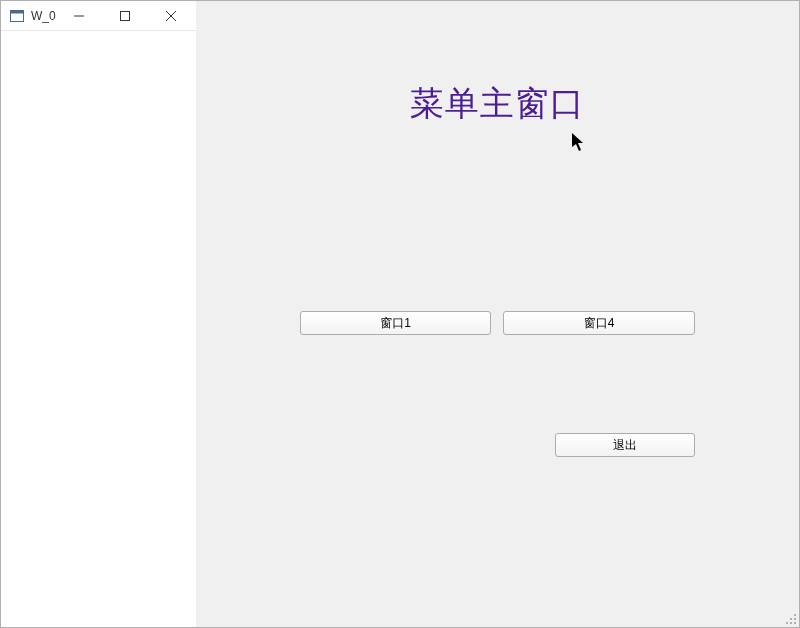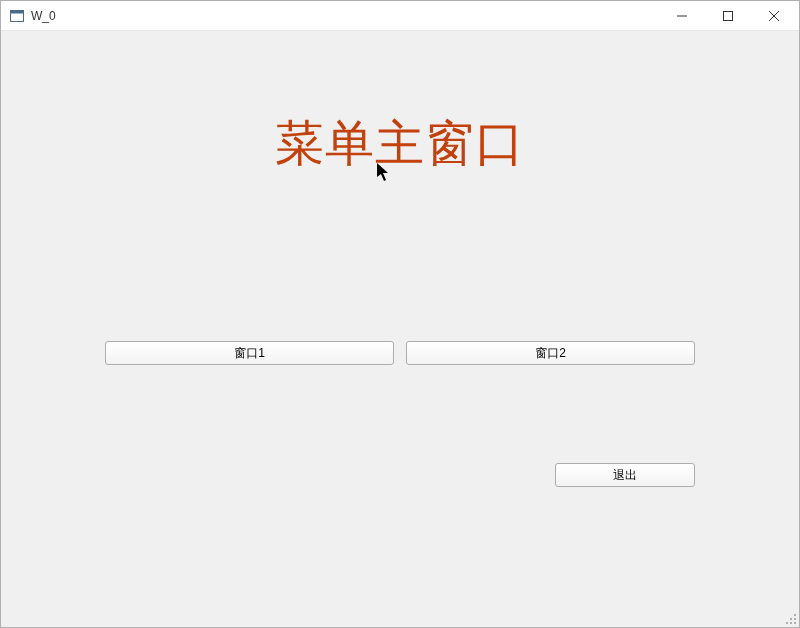--- a/index.html
+++ b/index.html
@@ -12,21 +12,20 @@
       background: #ffffff;
       width: 800px;
       height: 628px;
       overflow: hidden;
     }
     .window {
       width: 800px;
       height: 628px;
       border: 1px solid #b0b0b0;
       display: flex;
-      flex-direction: column;
       background: #ffffff;
     }
     .titlebar {
       height: 30px;
       background: #ffffff;
       display: flex;
       align-items: center;
       padding: 0 2px 0 8px;
       border-bottom: 1px solid #e8e8e8;
     }
@@ -71,23 +70,23 @@
       position: relative;
       background: #f0f0f0;
     }
     .main-title {
       position: absolute;
       top: 80px;
       left: 0;
       right: 0;
       text-align: center;
       font-family: "SimSun", "宋体", serif;
-      font-size: 49px;
+      font-size: 34px;
       font-weight: 400;
-      color: #c2410c;
+      color: #4c1d95;
       letter-spacing: 1px;
     }
     .button-row {
       position: absolute;
       top: 310px;
       left: 104px;
       right: 104px;
       display: flex;
       gap: 12px;
     }
@@ -167,21 +166,21 @@
           </svg>
       </button>
     </div>
   </div>
 
   <div class="client-area">
     <div class="main-title">菜单主窗口</div>
 
     <div class="button-row">
       <button class="win-btn">窗口1</button>
-      <button class="win-btn">窗口2</button>
+      <button class="win-btn">窗口4</button>
     </div>
 
     <button class="exit-btn">退出</button>
 
     <div class="resize-grip">
       <svg width="16" height="16" viewBox="0 0 16 16">
         <circle cx="14" cy="6" r="1" fill="#9a9a9a"></circle>
         <circle cx="10" cy="10" r="1" fill="#9a9a9a"></circle>
         <circle cx="14" cy="10" r="1" fill="#9a9a9a"></circle>
         <circle cx="6" cy="14" r="1" fill="#9a9a9a"></circle>

